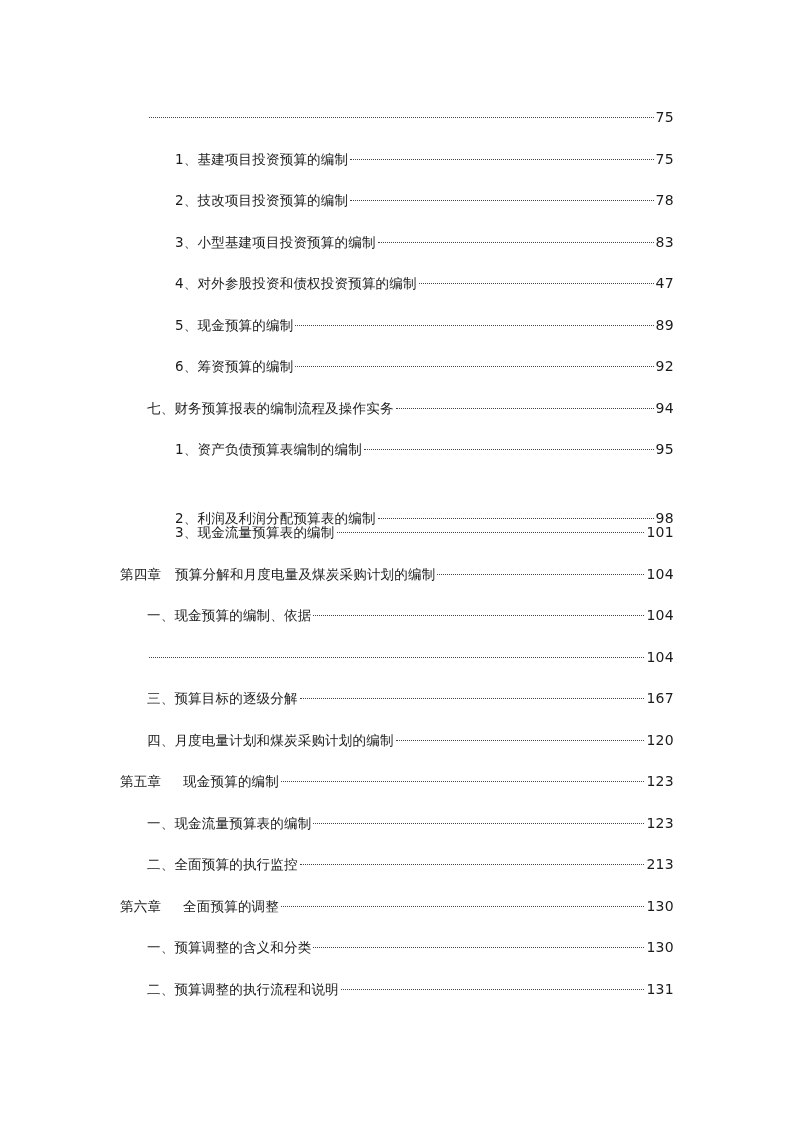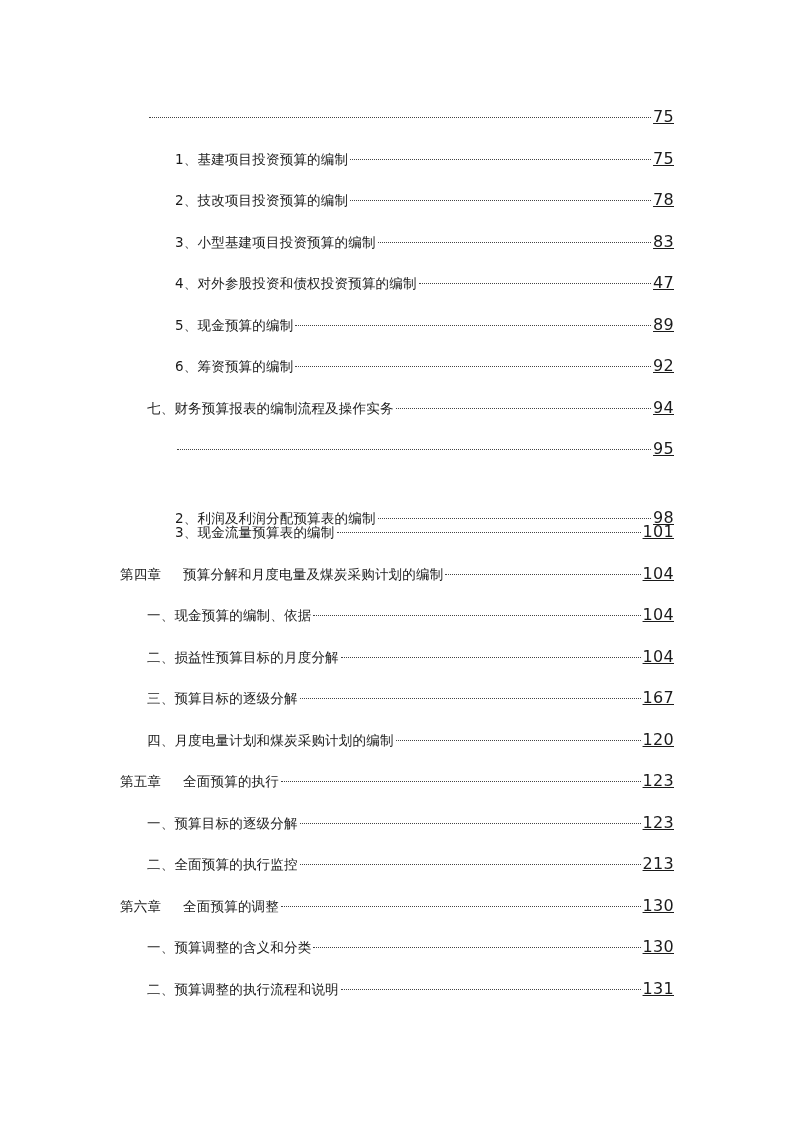--- a/index.html
+++ b/index.html
@@ -36,34 +36,33 @@
     .toc-row.lvl2 { left: 175px; }
     .toc-title {
       flex: 0 0 auto;
       letter-spacing: 0.2px;
     }
     .toc-title .chap-num {
       display: inline-block;
       margin-right: 22px;
     }
     .toc-title .chap-num.wide {
-      margin-right: 22px;
+      margin-right: 14px;
     }
     .toc-leader {
       flex: 1 1 auto;
       margin: 0 2px;
       border-bottom: 1.3px dotted #444;
       transform: translateY(-4px);
       min-width: 10px;
     }
     .toc-page {
       flex: 0 0 auto;
-      font-size: 16px;
+      font-size: 14px;
       letter-spacing: 0.3px;
-      text-decoration: underline;
     }
   </style>
 </head>
 <body>
 
 <div class="toc">
 
   <div class="toc-row lvl1" style="top:107px">
     <span class="toc-leader"></span>
     <span class="toc-page">75</span>
@@ -105,20 +104,21 @@
     <span class="toc-page">92</span>
   </div>
 
   <div class="toc-row lvl1" style="top:398px">
     <span class="toc-title">七、财务预算报表的编制流程及操作实务</span>
     <span class="toc-leader"></span>
     <span class="toc-page">94</span>
   </div>
 
   <div class="toc-row lvl2" style="top:439px">
+    <span class="toc-title">1、资产负债预算表编制的编制</span>
     <span class="toc-leader"></span>
     <span class="toc-page">95</span>
   </div>
 
   <div class="toc-row lvl2" style="top:508px">
     <span class="toc-title">2、利润及利润分配预算表的编制</span>
     <span class="toc-leader"></span>
     <span class="toc-page">98</span>
   </div>
 
@@ -136,47 +136,46 @@
     <span class="toc-page">104</span>
   </div>
 
   <div class="toc-row lvl1" style="top:605px">
     <span class="toc-title">一、现金预算的编制、依据</span>
     <span class="toc-leader"></span>
     <span class="toc-page">104</span>
   </div>
 
   <div class="toc-row lvl1" style="top:647px">
-    <span class="toc-title">二、损益性预算目标的月度分解</span>
     <span class="toc-leader"></span>
     <span class="toc-page">104</span>
   </div>
 
   <div class="toc-row lvl1" style="top:688px">
     <span class="toc-title">三、预算目标的逐级分解</span>
     <span class="toc-leader"></span>
     <span class="toc-page">167</span>
   </div>
 
   <div class="toc-row lvl1" style="top:730px">
     <span class="toc-title">四、月度电量计划和煤炭采购计划的编制</span>
     <span class="toc-leader"></span>
     <span class="toc-page">120</span>
   </div>
 
   <div class="toc-row lvl0" style="top:771px">
     <span class="toc-title">
-      <span class="chap-num">第五章</span><span>全面预算的执行</span>
+      <span class="chap-num">第五章</span><span>现金预算的编制</span>
     </span>
     <span class="toc-leader"></span>
     <span class="toc-page">123</span>
   </div>
 
   <div class="toc-row lvl1" style="top:813px">
-    <span class="toc-title">一、预算目标的逐级分解</span>
+    <span class="toc-title">一、现金流量预算表的编制</span>
     <span class="toc-leader"></span>
     <span class="toc-page">123</span>
   </div>
 
   <div class="toc-row lvl1" style="top:854px">
     <span class="toc-title">二、全面预算的执行监控</span>
     <span class="toc-leader"></span>
     <span class="toc-page">213</span>
   </div>
 

